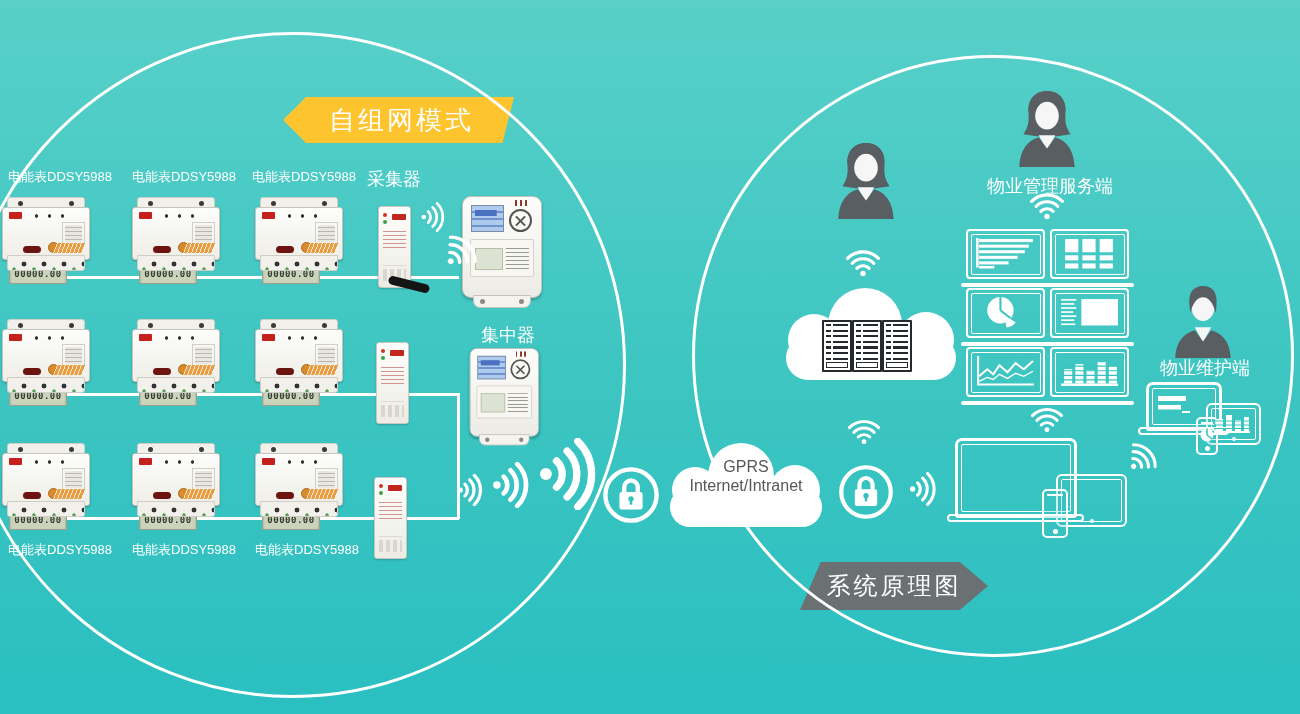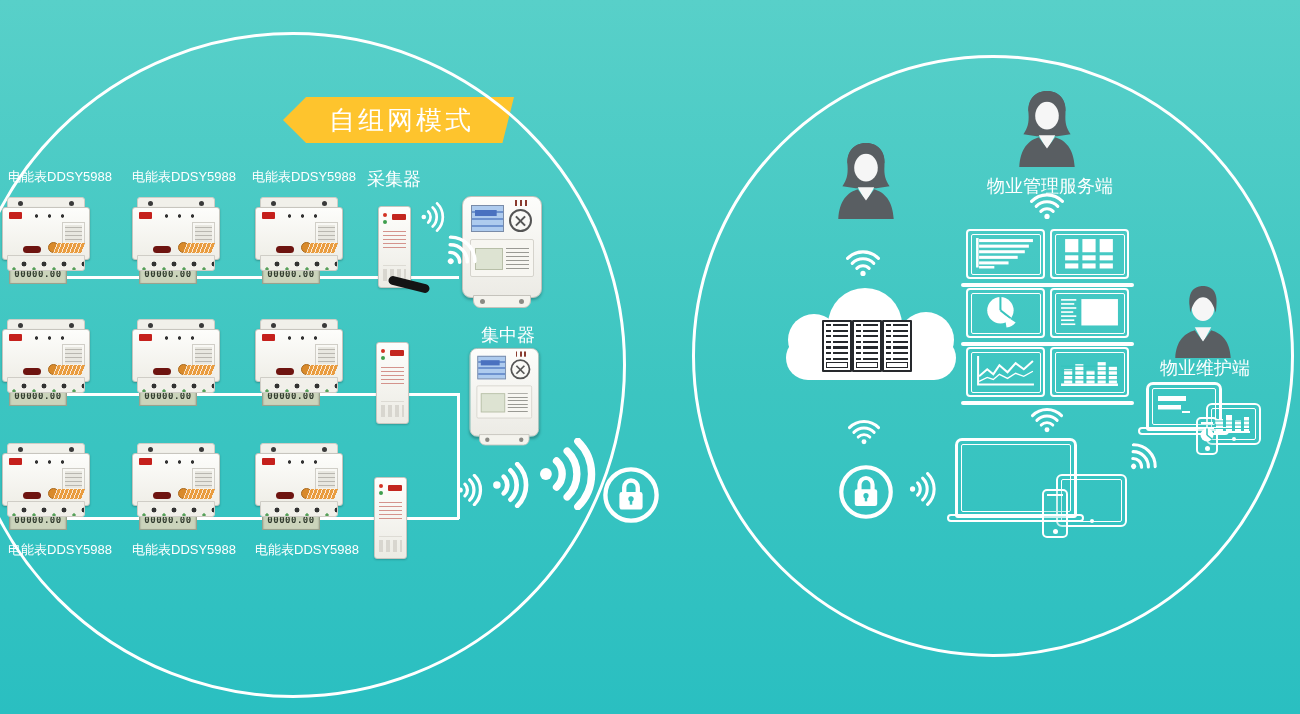--- a/index.html
+++ b/index.html
@@ -109,20 +109,23 @@
   .dev-svg{position:absolute;z-index:7;}
 </style>
 </head>
 <body>
 
 <div id="stage">
 
   <div class="banner" id="banner-left">
     <span>自组网模式</span>
   </div>
+  <div class="banner" id="banner-right">
+    <span>系统原理图</span>
+  </div>
 
   <div class="big-circle" style="left:-40px;top:32px;width:660px;height:660px;"></div>
   <div class="big-circle" style="left:692px;top:55px;width:596px;height:596px;"></div>
 
   <div class="lbl lbl-meter" style="left:8px;top:168px;">电能表DDSY5988</div>
   <div class="lbl lbl-meter" style="left:132px;top:168px;">电能表DDSY5988</div>
   <div class="lbl lbl-meter" style="left:252px;top:168px;">电能表DDSY5988</div>
   <div class="lbl lbl-dev" style="left:364px;top:167px;width:60px;">采集器</div>
 
   <div class="lbl lbl-meter" style="left:8px;top:541px;">电能表DDSY5988</div>
@@ -399,20 +402,30 @@
       <rect x="28.7" y="34" width="2.6" height="6" fill="#35C1BD"></rect>
   </svg>
   <svg class="lock" style="left:838px;top:464px;width:56px;height:56px;" viewBox="0 0 60 60">
     <circle cx="30" cy="30" r="26.5" fill="none" stroke="#fff" stroke-width="4.5"></circle>
     <path d="M23 28v-6a7 7 0 0 1 14 0v6" fill="none" stroke="#fff" stroke-width="4.5"></path>
     <rect x="18" y="27" width="24" height="18" rx="2.5" fill="#fff"></rect>
     <circle cx="30" cy="34" r="2.8" fill="#35C1BD"></circle>
       <rect x="28.7" y="34" width="2.6" height="6" fill="#35C1BD"></rect>
   </svg>
 
+  <div class="cloud" style="left:670px;top:443px;width:152px;height:84px;">
+    <div class="puff" style="left:38px;top:0;width:66px;height:66px;"></div>
+    <div class="puff" style="left:2px;top:24px;width:46px;height:46px;"></div>
+    <div class="puff" style="right:2px;top:22px;width:50px;height:50px;"></div>
+    <div class="cloud-base" style="height:40px;"></div>
+    <div class="gprs-text">
+      <div>GPRS</div>
+      <div>Internet/Intranet</div>
+    </div>
+  </div>
 
   <svg class="person" style="left:835px;top:141px;width:62px;height:78px;" viewBox="0 0 60 76">
     <path d="M30 2C18 2 11 11 12 24c.6 9-1 14-5 20l13 2h20l13-2c-4-6-5.6-11-5-20C49 11 42 2 30 2Z" fill="#595E62"></path>
     <ellipse cx="30" cy="26" rx="11.5" ry="13.5" fill="#F6F6F6"></ellipse>
     <path d="M30 2C18 2 11 11 12 22c5-8 10-10 18-10s13 2 18 10C49 11 42 2 30 2Z" fill="#595E62"></path>
     <polygon points="22,45 38,45 30,60" fill="#F6F6F6"></polygon>
     <path d="M3 76c1-18 9-26 19-29l8 11 8-11c10 3 18 11 19 29Z" fill="#595E62"></path>
   </svg>
 
   <svg class="person" style="left:1016px;top:89px;width:62px;height:78px;" viewBox="0 0 60 76">

